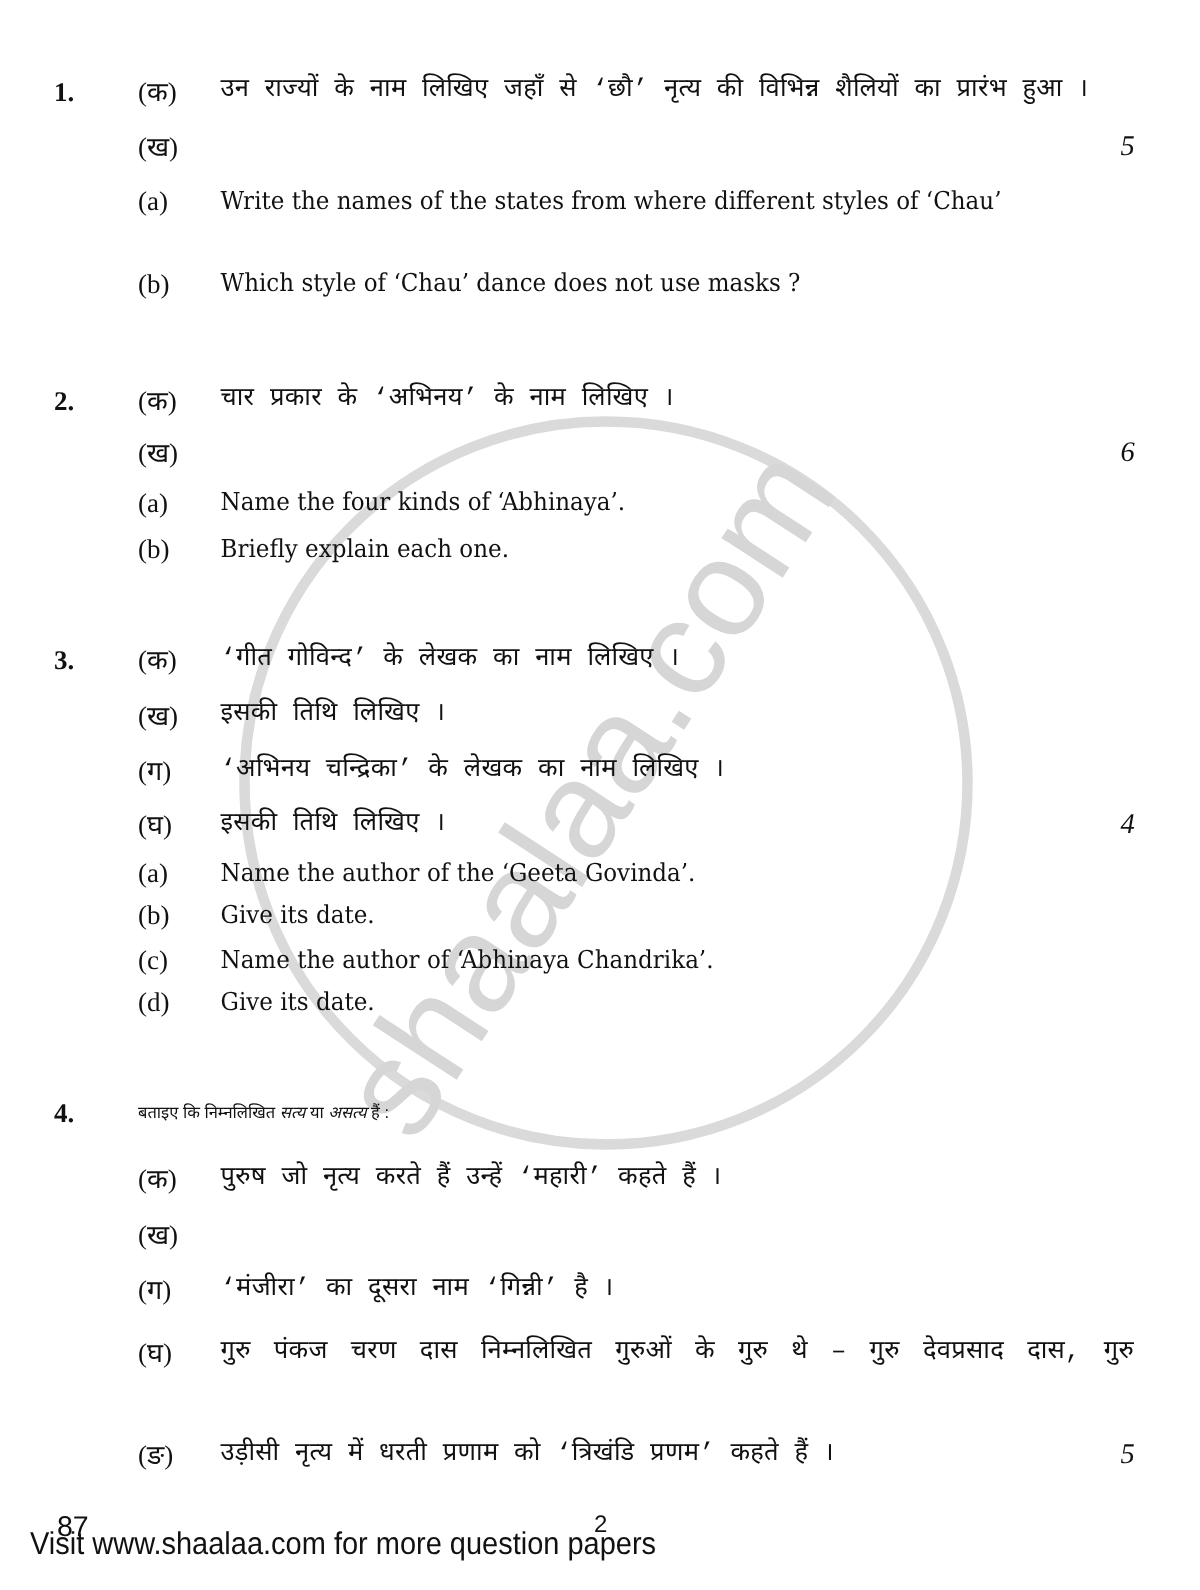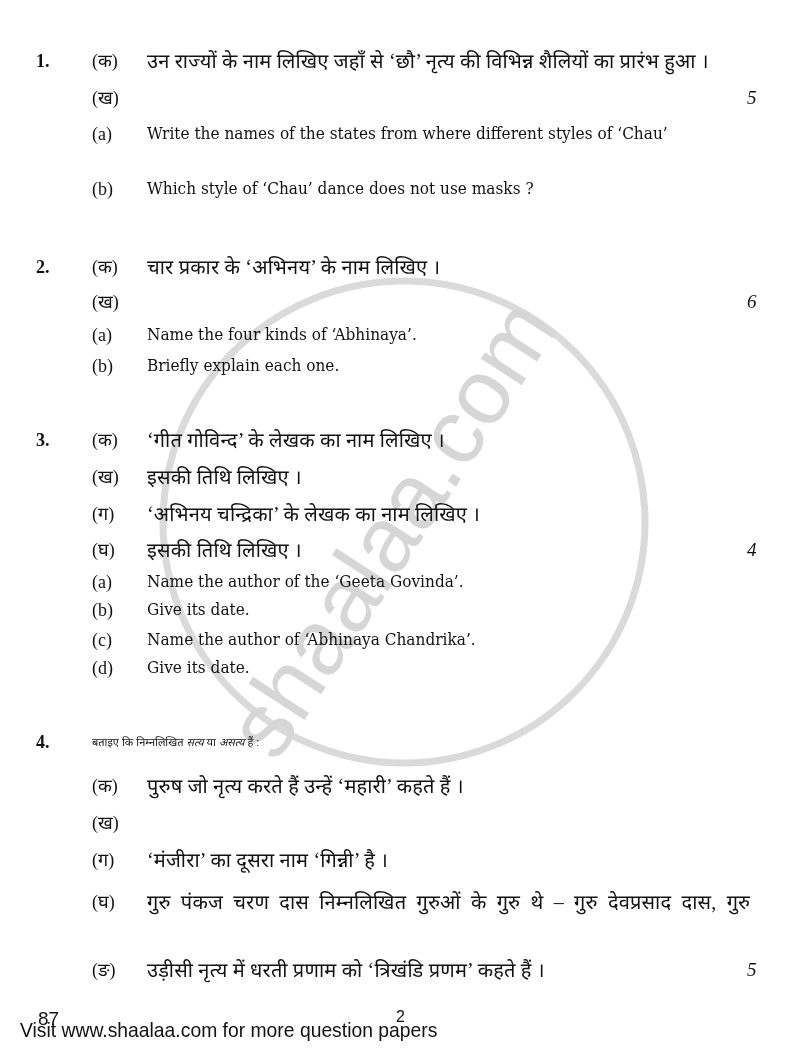--- a/index.html
+++ b/index.html
@@ -48,22 +48,22 @@
       position: absolute;
       left: 92px;
       font-family: "Liberation Serif", "DejaVu Serif", serif;
       font-size: 18px;
     }
     .txt {
       position: absolute;
       left: 147px;
     }
     .txt.hi {
-      font-family: Liberation Serif, serif;
-      font-size: 20px;
+      font-family: Liberation Mono, monospace;
+      font-size: 17px;
       letter-spacing: 0.2px;
     }
     .txt.en {
       font-family: "DejaVu Serif", "Liberation Serif", serif;
       font-size: 16.5px;
       transform: scaleX(0.93);
       transform-origin: left center;
     }
     .stem {
       position: absolute;

